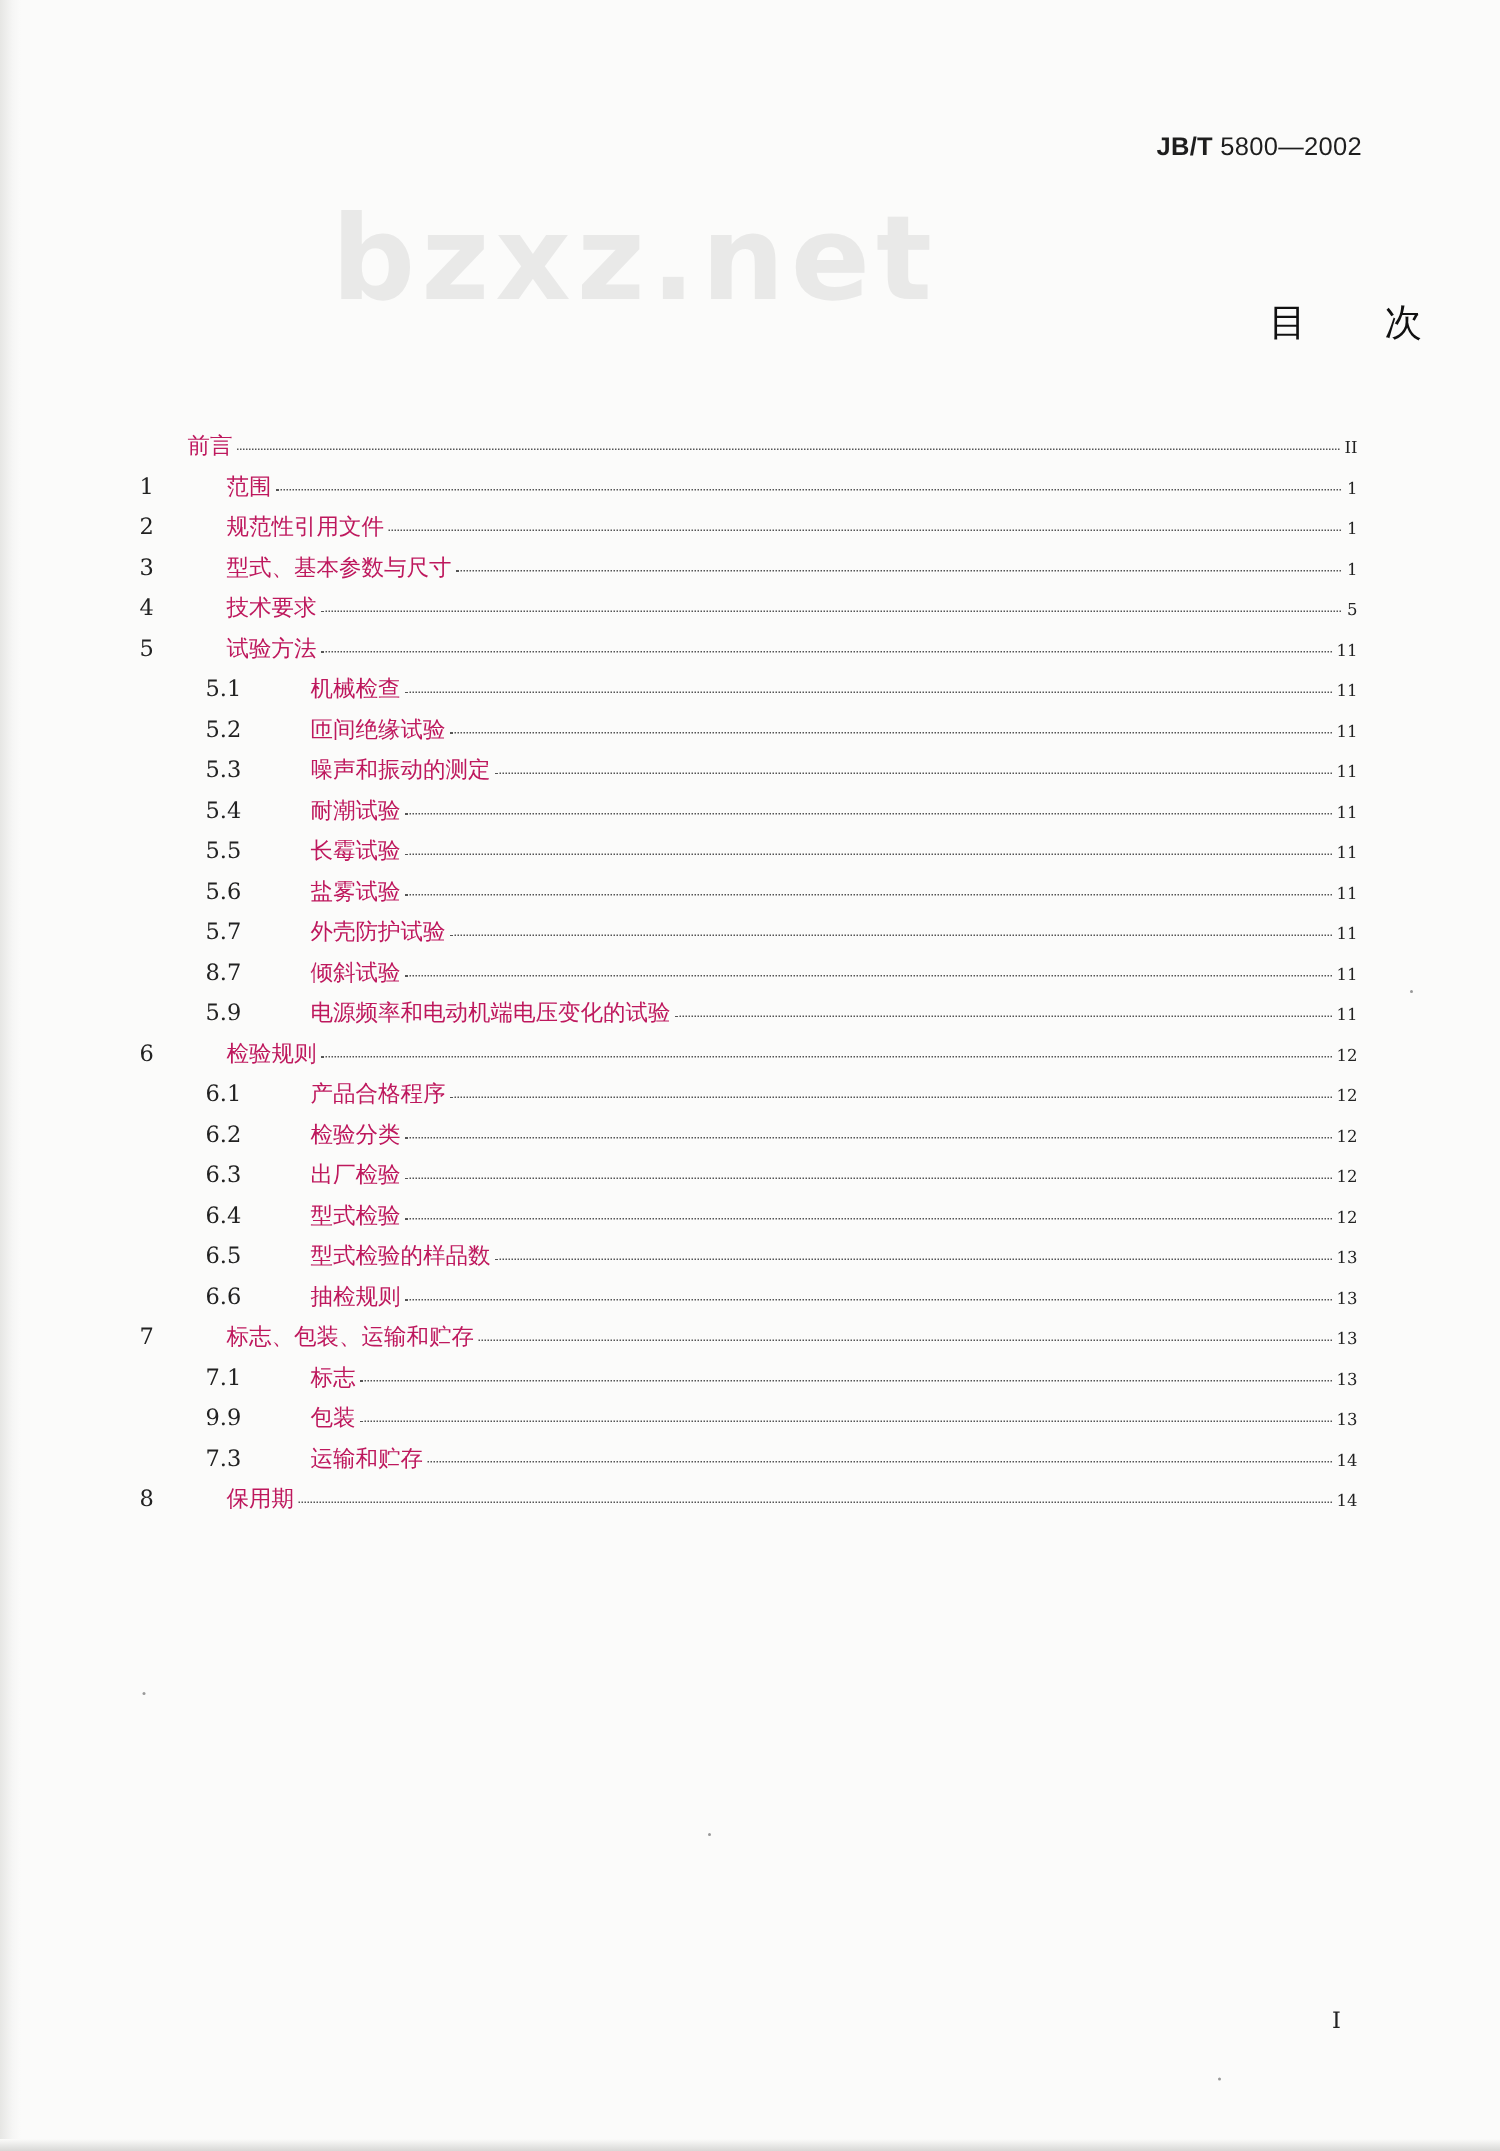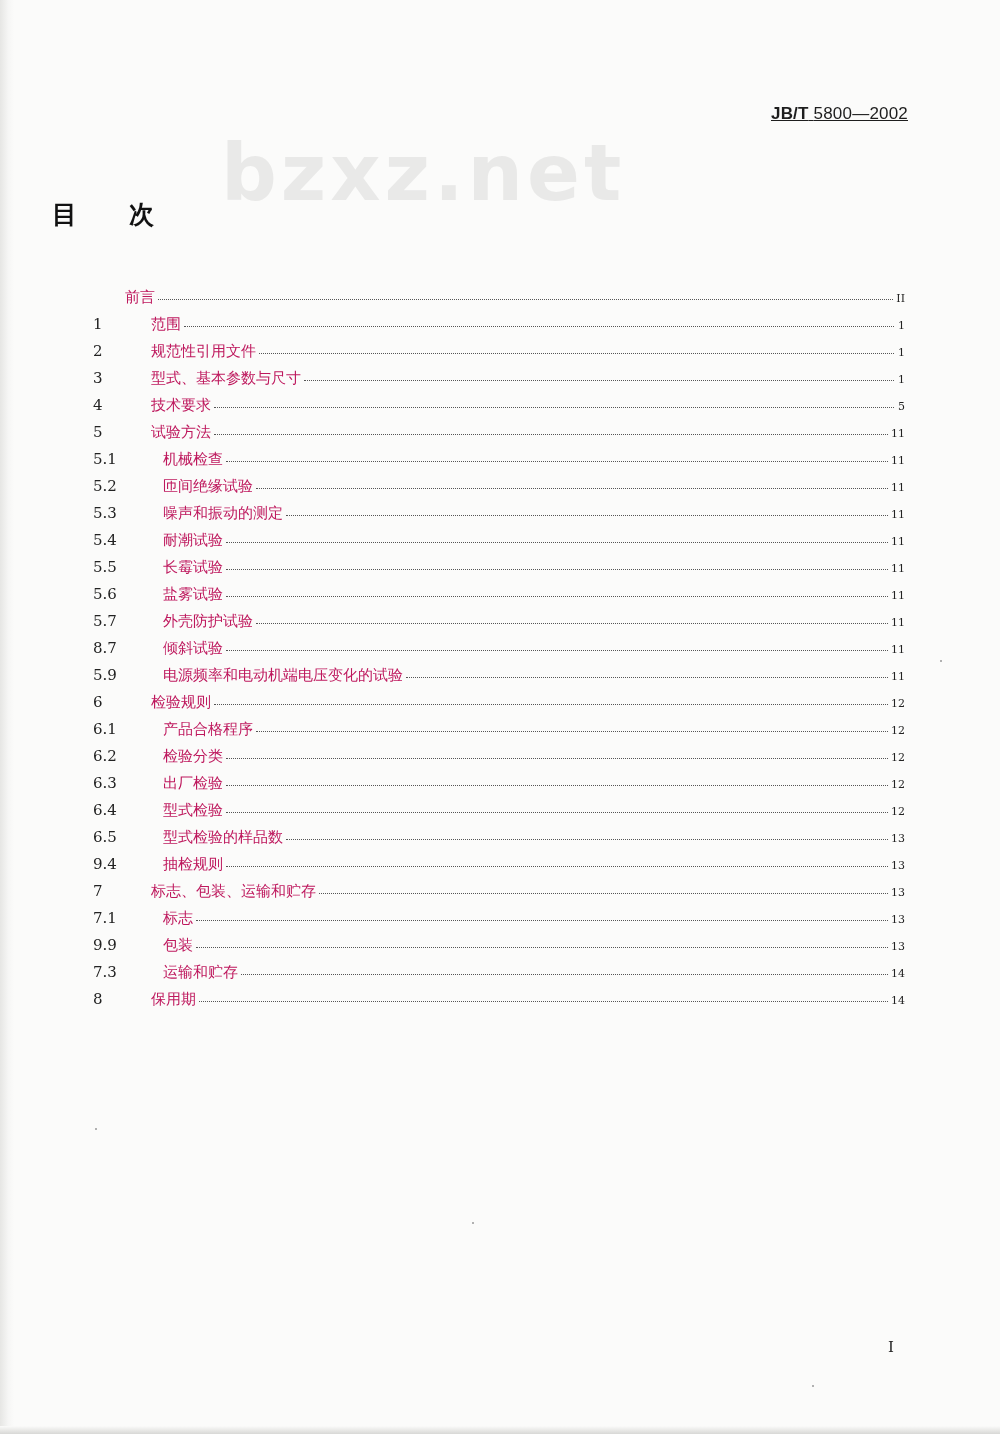--- a/index.html
+++ b/index.html
@@ -11,47 +11,47 @@
   }
   .left-edge {
     position: absolute; left: 0; top: 0; width: 14px; height: 1434px;
     background: linear-gradient(to right, #e6e6e4, #f6f6f5 60%, #fbfbfa);
   }
   .bottom-edge {
     position: absolute; left: 0; bottom: 0; width: 1000px; height: 8px;
     background: linear-gradient(to top, #d8d8d6, #fbfbfa);
   }
   .std-code {
-    position: absolute; top: 104px; right: 92px;
+    position: absolute; top: 88px; right: 92px;
     font-family: "Liberation Sans", sans-serif;
-    font-size: 17px; font-weight: bold; color: #1e1e1e; letter-spacing: 0.2px; text-decoration: underline;
+    font-size: 17px; font-weight: bold; color: #1e1e1e; letter-spacing: 0.2px;
   }
   .std-code .num { font-weight: normal; }
   .watermark {
     position: absolute; left: 200px; top: 128px;
     font-family: "DejaVu Sans", sans-serif;
     font-size: 78px; font-weight: bold; color: #e9e9e8; letter-spacing: 4px; margin-left: 21px;
   }
   .toc-title {
-    position: absolute; top: 198px; left: 0; width: 1000px; text-align: left;
+    position: absolute; top: 198px; left: 0; width: 1000px; text-align: right;
     font-family: "DejaVu Sans", sans-serif;
-    font-size: 25px; font-weight: bold; color: #111; letter-spacing: 52px;
+    font-size: 25px; font-weight: normal; color: #111; letter-spacing: 52px;
     padding-left: 52px; box-sizing: border-box;
   }
   .toc {
     position: absolute; left: 93px; top: 284px; width: 812px;
     list-style: none; margin: 0; padding: 0;
   }
   .toc-item {
     display: flex; align-items: baseline; height: 27px; line-height: 27px;
     font-size: 15px;
   }
   .toc-num { display: inline-block; flex: none; color: #222; }
   .lvl1 .toc-num { width: 26px; }
-  .lvl2 .toc-num { width: 38px; }
+  .lvl2 .toc-num { width: 38px; margin-left: 44px; }
   .toc-label { flex: none; font-family: "DejaVu Sans", sans-serif; font-size: 15px; color: #be185d; margin-left: 32px; }
   .toc-dots {
     flex: 1 1 auto; margin: 0 3px; height: 4px; align-self: baseline;
     border-bottom: 1.5px dotted #555; transform: translateY(-2px);
   }
   .toc-page { flex: none; min-width: 8px; text-align: right; color: #222; font-size: 11px; }
   .page-number {
     position: absolute; left: 888px; top: 1338px;
     font-size: 15px; color: #222;
   }
@@ -192,21 +192,21 @@
       <span class="toc-dots"></span>
       <span class="toc-page">12</span>
     </li>
     <li class="toc-item lvl2">
       <span class="toc-num">6.5</span>
       <span class="toc-label">型式检验的样品数</span>
       <span class="toc-dots"></span>
       <span class="toc-page">13</span>
     </li>
     <li class="toc-item lvl2">
-      <span class="toc-num">9.4</span>
+      <span class="toc-num">6.6</span>
       <span class="toc-label">抽检规则</span>
       <span class="toc-dots"></span>
       <span class="toc-page">13</span>
     </li>
     <li class="toc-item lvl1">
       <span class="toc-num">7</span>
       <span class="toc-label">标志、包装、运输和贮存</span>
       <span class="toc-dots"></span>
       <span class="toc-page">13</span>
     </li>

